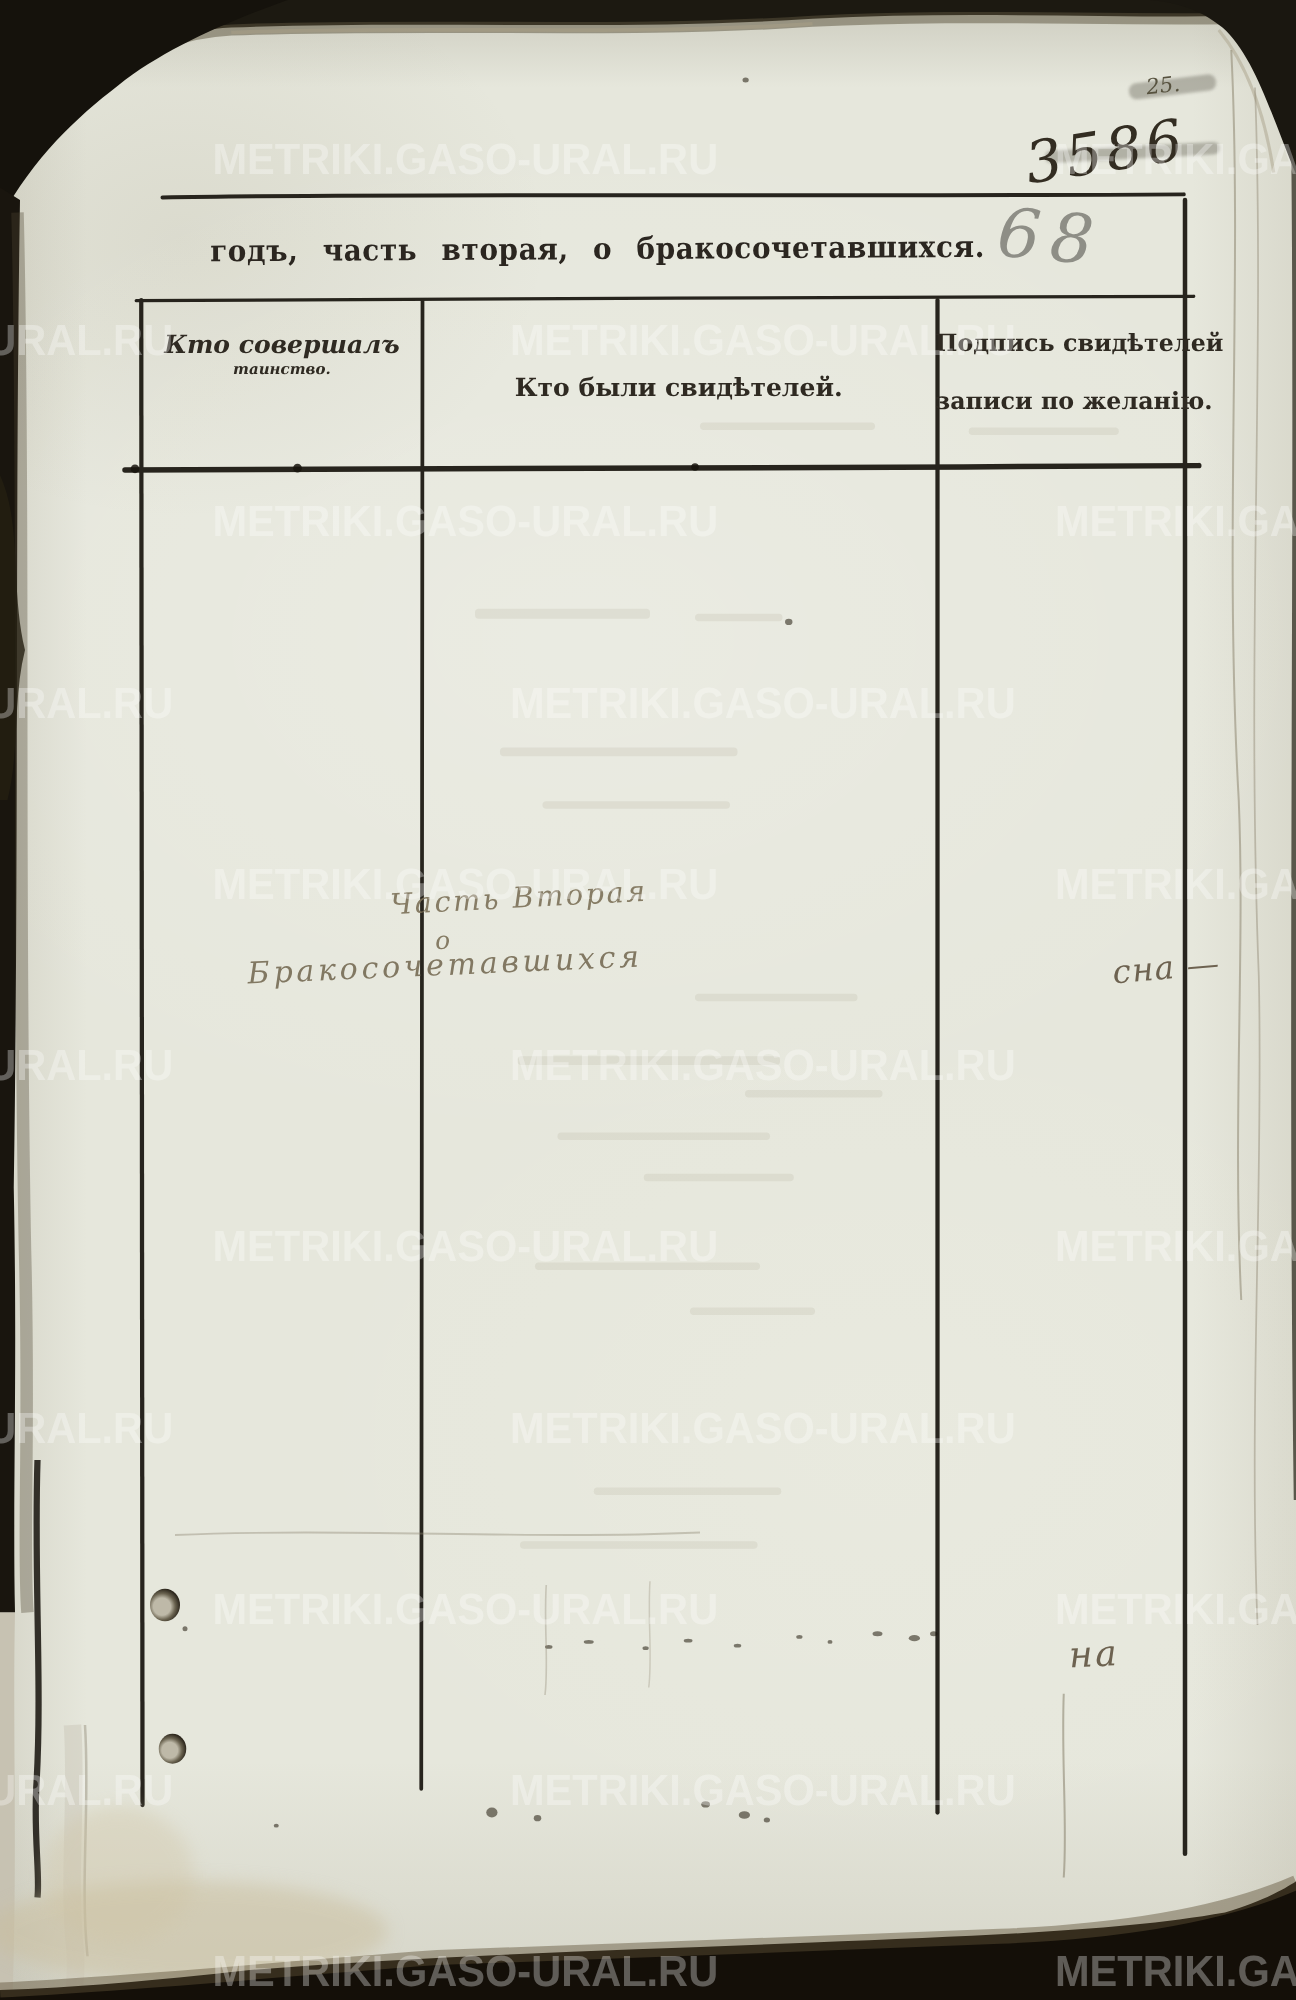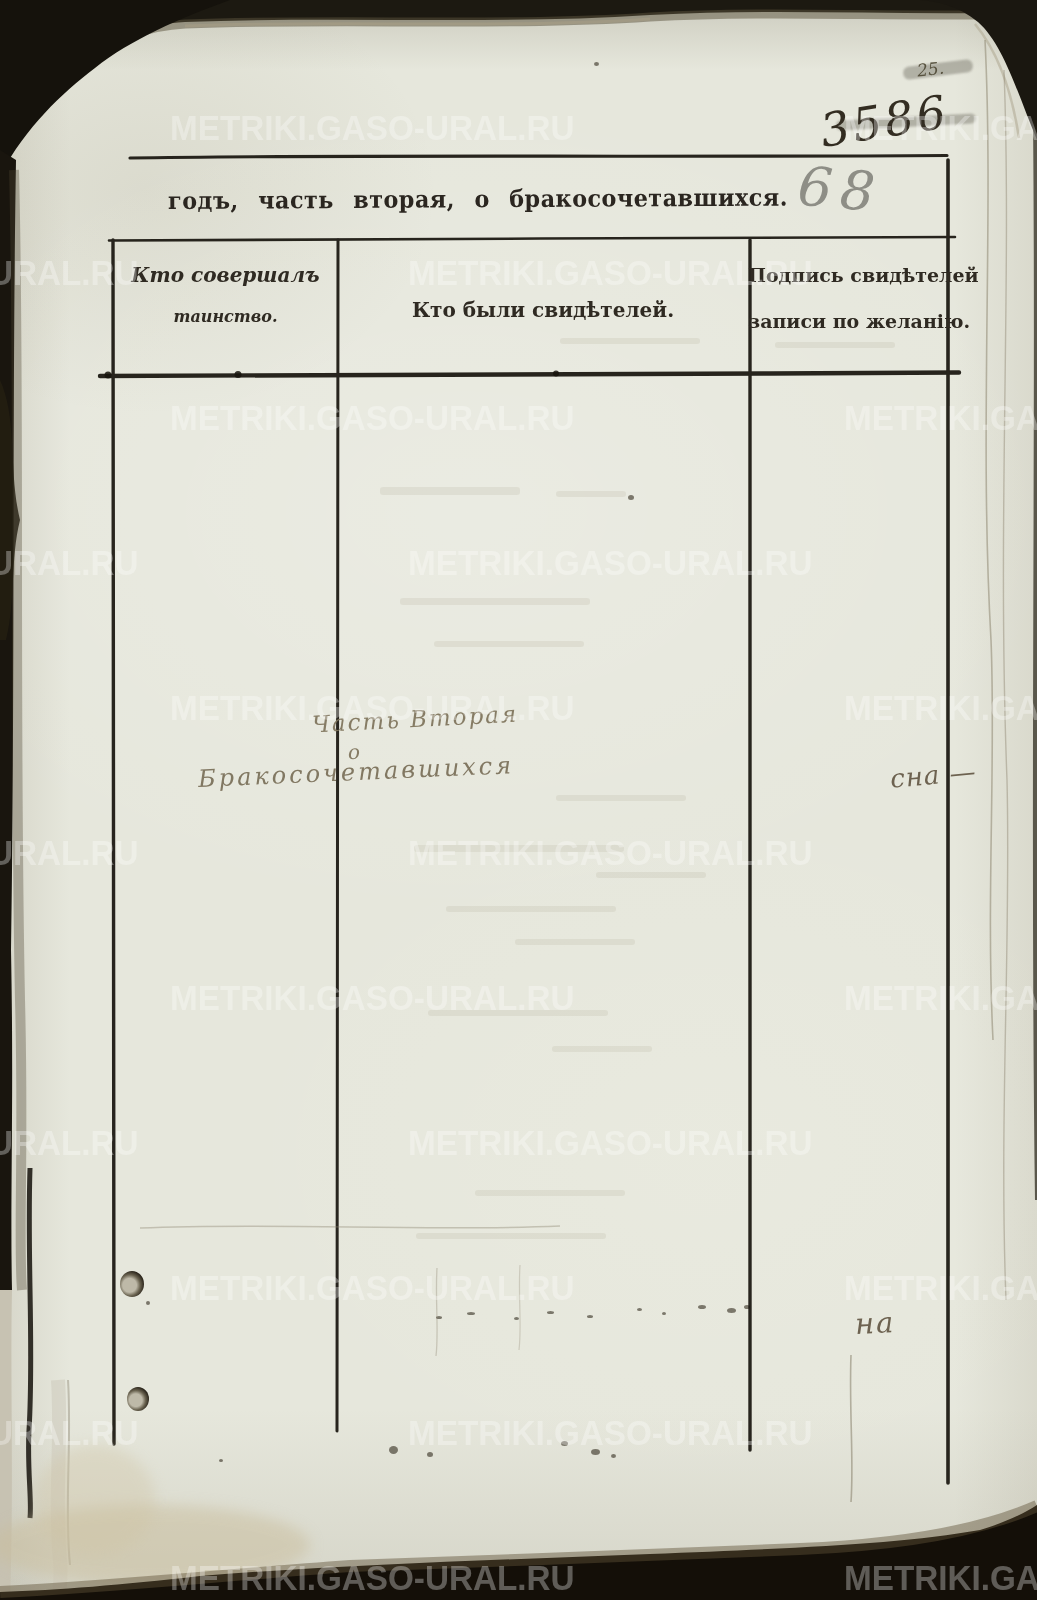--- a/index.html
+++ b/index.html
@@ -107,21 +107,21 @@
       <circle cx="556" cy="373.5" r="3"></circle>
       <circle cx="108" cy="375" r="3.5"></circle>
     </g>
   </svg>
 
   <div class="t printed title">годъ, часть вторая, о бракосочетавшихся.</div>
 
   <div class="ch c1" style="top:263px;font-size:20px;">
     <div>Кто совершалъ</div>
   </div>
-  <div class="ch c1" style="top:307px;font-size:16px;">
+  <div class="ch c1" style="top:288px;font-size:12px;">
     <div>таинство.</div>
   </div>
   <div class="ch c2" style="top:298px;font-size:20px;">
     <div>Кто были свидѣтелей.</div>
   </div>
   <div class="ch c3" style="top:264px;font-size:19px;">
     <div>Подпись свидѣтелей</div>
   </div>
   <div class="ch c3" style="top:310px;font-size:19px;">
     <div>записи по желанію.</div>

